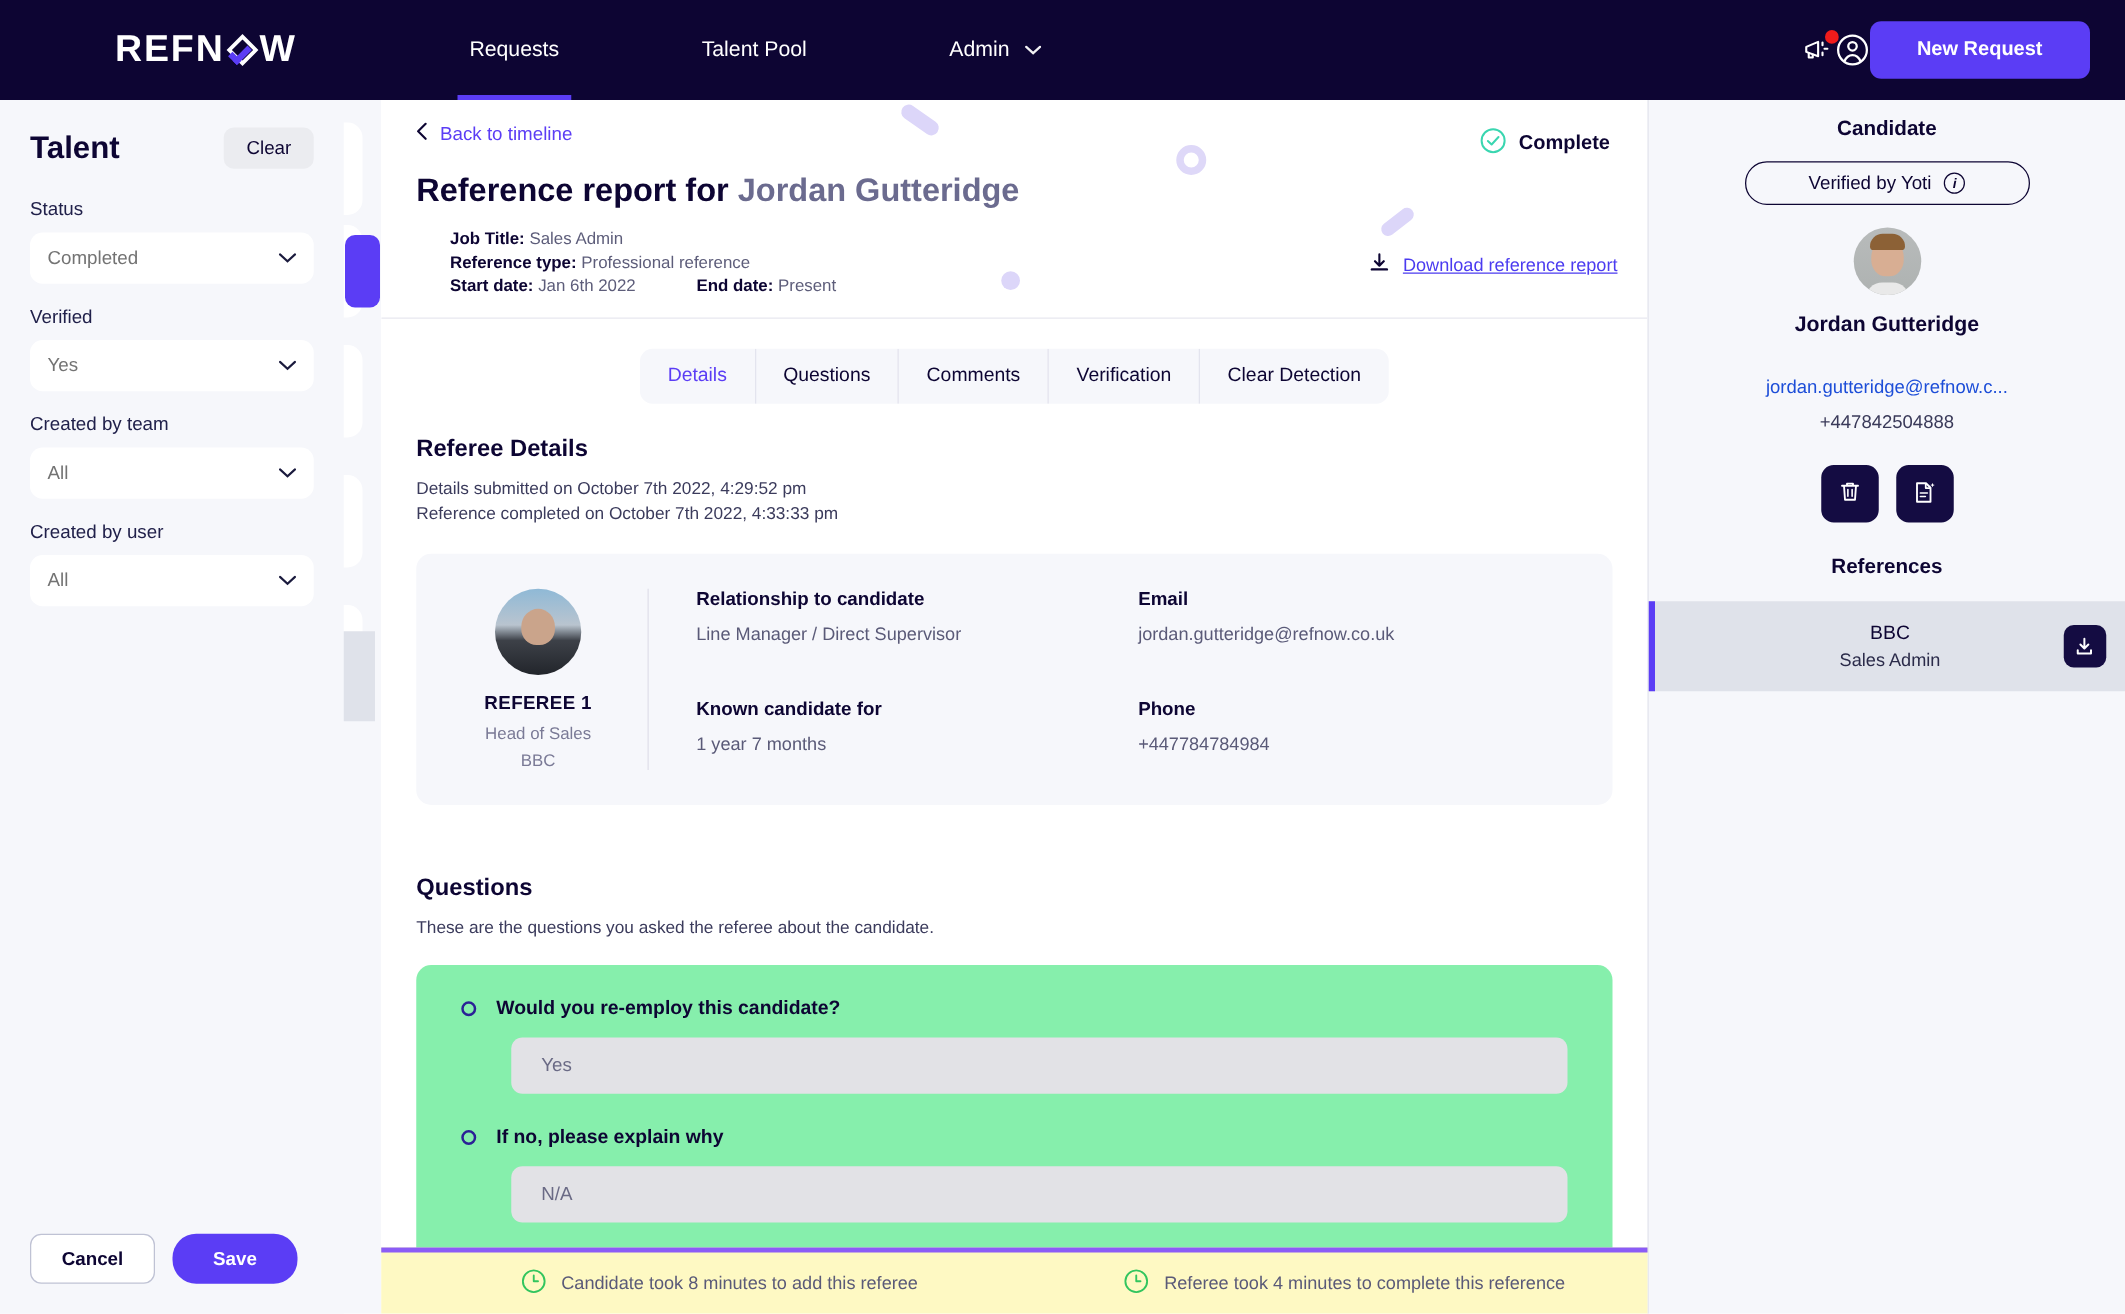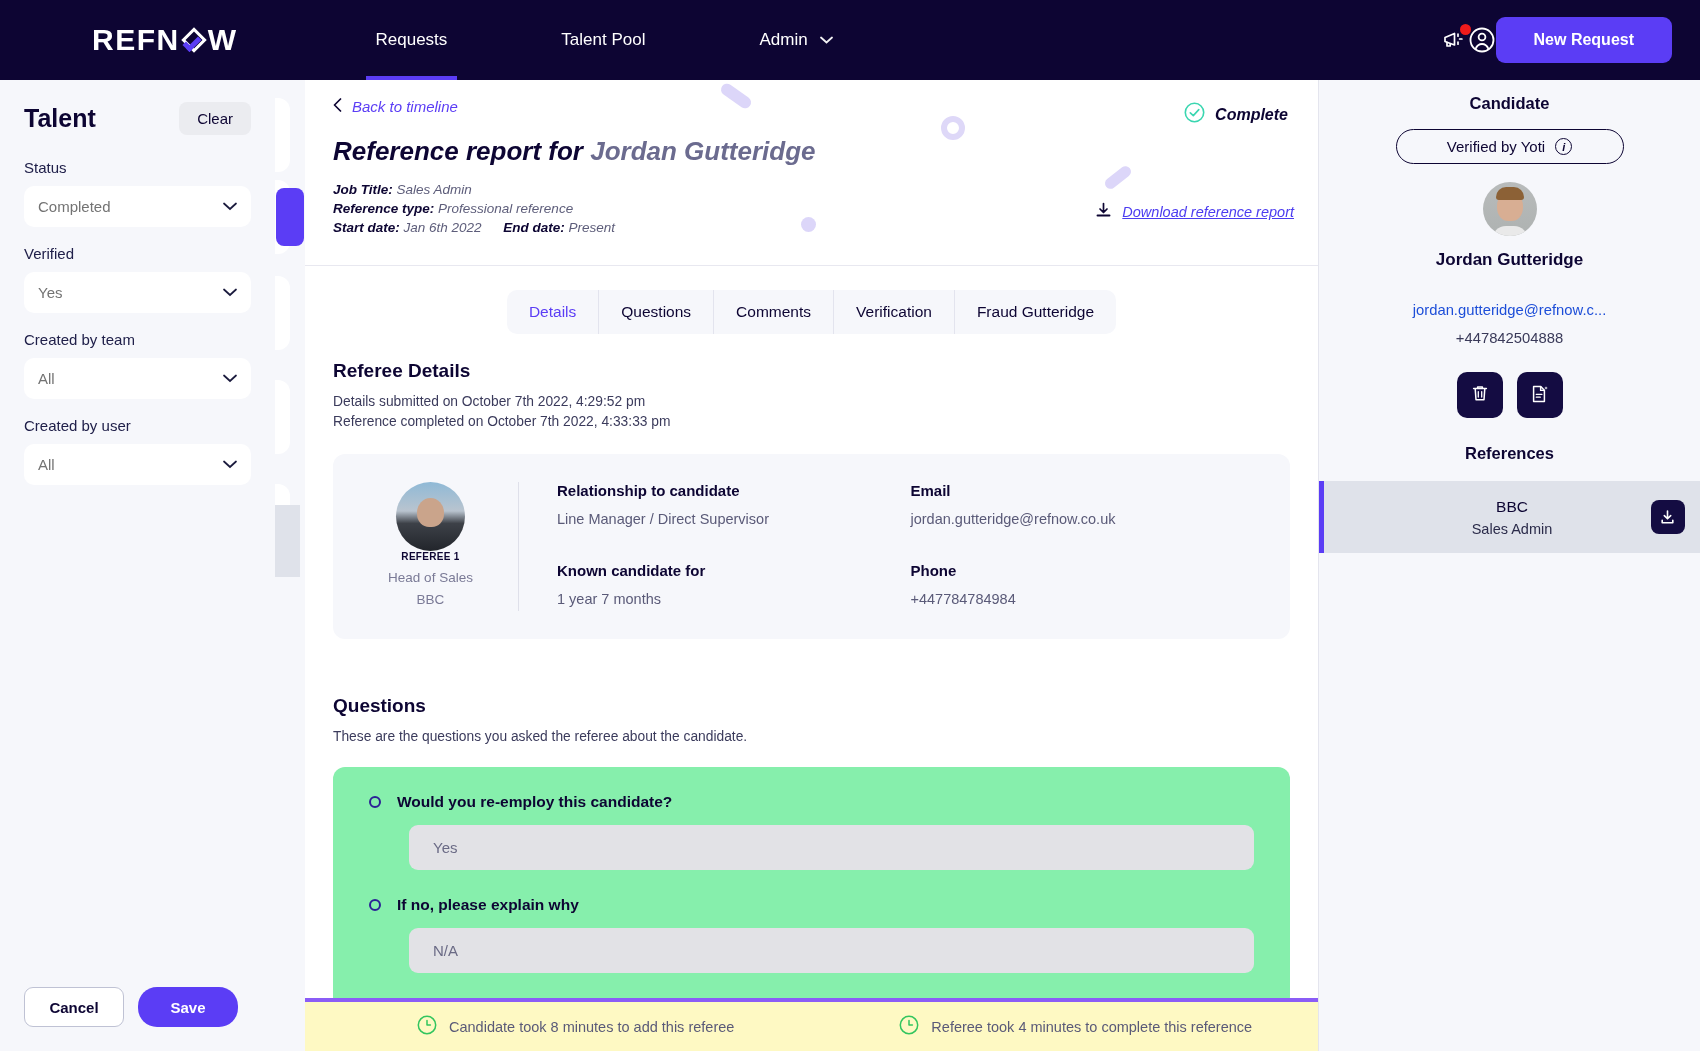--- a/index.html
+++ b/index.html
@@ -114,40 +114,40 @@
     border-radius: 19px; color: #ffffff; font-size: 15px; font-weight: 700;
     cursor: pointer; font-family: "Liberation Sans", sans-serif;
   }
 
   
   .main {
     position: absolute; left: 305px; top: 80px; width: 1013px; height: 971px;
     background: #ffffff; overflow: hidden;
   }
   .main-head {
-    position: relative; padding: 18px 26px 28px 28px;
-    border-bottom: 1px solid #e8e8f0; overflow: hidden; font-style: italic;
+    position: relative; padding: 18px 26px 16px 28px;
+    border-bottom: 1px solid #e8e8f0; overflow: hidden;
   }
   .blob { position: absolute; background: #dcd6f9; pointer-events: none; }
   .blob.b1 { width: 34px; height: 12px; border-radius: 6px; left: 414px; top: 10px; transform: rotate(35deg); }
   .blob.b2 { width: 24px; height: 24px; border-radius: 50%; border: 6px solid #ded8f8; background: transparent; left: 636px; top: 36px; }
   .blob.b3 { width: 30px; height: 11px; border-radius: 6px; left: 798px; top: 92px; transform: rotate(-38deg); }
   .blob.b4 { width: 15px; height: 15px; border-radius: 50%; left: 496px; top: 137px; }
   .backlink {
     display: inline-flex; align-items: center; gap: 10px; cursor: pointer;
     font-size: 15px; color: #5b3df5; position: relative; z-index: 2;
   }
   .backlink .arr { color: #0d0533; font-size: 15px; }
   .report-title {
     margin-top: 20px; font-size: 26px; font-weight: 700; color: #0d0533;
     position: relative; z-index: 2;
   }
   .report-title .cand { color: #6b6b8f; font-weight: 600; }
   .meta { margin-top: 13px; font-size: 13.5px; color: #5d5d7a; line-height: 19px; position: relative; z-index: 2; }
-  .meta b { color: #0d0533; font-weight: 700; }
+  .meta b { color: #0d0533; font-weight: 700; margin-left: 27px; }
   .meta .sp { display: inline-block; width: 14px; }
   .complete-badge {
     position: absolute; right: 30px; top: 22px; display: flex;
     align-items: center; gap: 10px; font-size: 16px; font-weight: 700; color: #0d0533;
     z-index: 2;
   }
   .dl-link {
     position: absolute; right: 24px; top: 122px; display: inline-flex;
     align-items: center; gap: 10px; font-size: 14.5px; color: #4b3bf0;
     text-decoration: underline; cursor: pointer; z-index: 2;
@@ -181,21 +181,21 @@
   }
   .ref-avatar {
     width: 69px; height: 69px; border-radius: 50%;
     background: linear-gradient(180deg,#8fb9d6 0%, #b9c4cf 42%, #3d4148 60%, #22252b 100%);
     position: relative; overflow: hidden;
   }
   .ref-avatar::after {
     content: ""; position: absolute; left: 21px; top: 16px; width: 27px; height: 29px;
     border-radius: 50% 50% 45% 45%; background: #caa48b;
   }
-  .ref-name { font-size: 10px; font-weight: 700; color: #0d0533; letter-spacing: .3px; }
+  .ref-name { margin-top: 14px; font-size: 15px; font-weight: 700; color: #0d0533; letter-spacing: .3px; }
   .ref-role { margin-top: 8px; font-size: 13.5px; color: #7a7a96; }
   .ref-org { margin-top: 7px; font-size: 13.5px; color: #7a7a96; }
   .ref-fields { flex: 1; display: grid; grid-template-columns: 1fr 1fr; gap: 30px 0; padding-left: 38px; }
   .fld-label { font-size: 15px; font-weight: 700; color: #0d0533; }
   .fld-value { margin-top: 12px; font-size: 14.5px; color: #5a5a78; }
 
   .q-wrap { margin-top: 56px; }
   .q-card {
     margin-top: 20px; background: #86efac; border-radius: 12px;
     padding: 26px 36px 10px 36px;
@@ -464,21 +464,21 @@
         <span>Download reference report</span>
       </div>
     </div>
 
     <div class="tabs">
       <div class="tabbar">
         <div class="tab active">Details</div>
         <div class="tab">Questions</div>
         <div class="tab">Comments</div>
         <div class="tab">Verification</div>
-        <div class="tab">Fraud Gutteridge</div>
+        <div class="tab">Clear Detection</div>
       </div>
     </div>
 
     <div class="content">
       <div class="sec-title">Referee Details</div>
       <div class="sec-sub">
         <div>Details submitted on October 7th 2022, 4:29:52 pm</div>
         <div>Reference completed on October 7th 2022, 4:33:33 pm</div>
       </div>
 

